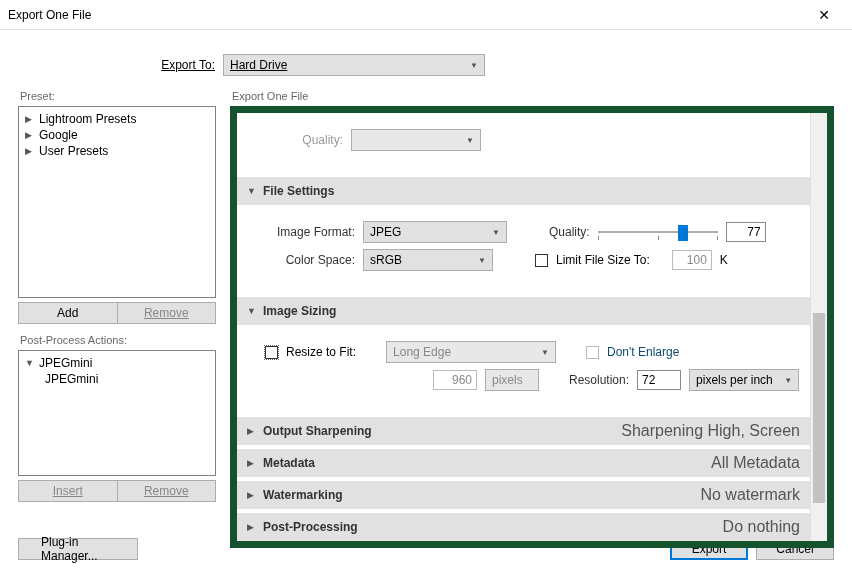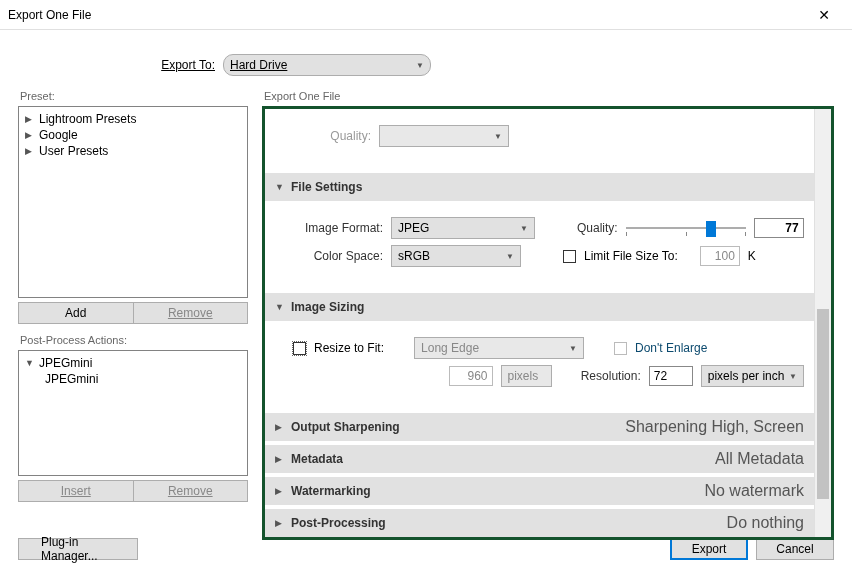--- a/index.html
+++ b/index.html
@@ -9,43 +9,43 @@
 .titlebar .title { flex: 1; color: #000; }
 .titlebar .close { width: 40px; text-align: center; font-size: 14px; color: #000; cursor: default; }
 
 .dialog-body { padding: 10px 18px 10px 18px; height: 540px; display: flex; flex-direction: column; }
 
 .export-to-row { display: flex; align-items: center; padding: 14px 0 14px 0; text-decoration: underline; }
 .export-to-row .lbl { width: 205px; text-align: right; padding-right: 8px; color: #000; }
 .select { height: 22px; background: #e1e1e1; border: 1px solid #adadad; padding: 0 6px; position: relative; display: inline-flex; align-items: center; }
 .select.disabled { background: #e8e8e8; color: #888; }
 .select .arrow { position: absolute; right: 6px; top: 50%; transform: translateY(-50%); font-size: 8px; color: #555; }
-.export-to-select { width: 208px; border-radius: 10px; }
+.export-to-select { width: 262px; }
 
 .columns { display: flex; gap: 14px; flex: 1; min-height: 0; }
 
-.left-col { width: 230px; display: flex; flex-direction: column; }
+.left-col { width: 198px; display: flex; flex-direction: column; }
 .section-label { color: #666; font-size: 11px; padding: 0 0 4px 2px; }
 .listbox { border: 1px solid #828282; background: #fff; flex: 1; padding: 4px 6px; overflow: auto; }
 .preset-box { height: 192px; flex: 0 0 192px; }
 .pp-box { height: 126px; flex: 0 0 126px; }
 
 .tree-item { display: flex; align-items: center; gap: 6px; padding: 1px 0; cursor: default; }
 .tree-item .tri { width: 8px; font-size: 9px; color: #555; }
 .tree-item.child { padding-left: 20px; }
 
 .btn-row { display: flex; margin-top: 4px; }
 .btn { height: 22px; border: 1px solid #adadad; background: #e1e1e1; display: inline-flex; align-items: center; justify-content: center; cursor: default; }
 .btn.disabled { color: #888; text-decoration: underline; }
 .btn.half { flex: 1; }
 .btn.half + .btn.half { border-left: none; }
 
 .right-col { flex: 1; display: flex; flex-direction: column; min-width: 0; }
 
-.scroll-area { border: 3px solid #14532d; flex: 1; background: #fff; position: relative; display: flex; }
+.scroll-area { border: 7px solid #14532d; flex: 1; background: #fff; position: relative; display: flex; }
 .scroll-content { flex: 1; overflow: hidden; }
 .scrollbar { width: 17px; background: #f0f0f0; border-left: 1px solid #e0e0e0; position: relative; }
 .scrollbar .thumb { position: absolute; left: 2px; right: 2px; top: 200px; height: 190px; background: #c2c2c2; }
 
 .section-head { background: #e1e1e1; height: 28px; display: flex; align-items: center; padding: 0 10px; gap: 6px; margin-bottom: 2px; margin-top: 4px; }
 .section-head .tri { font-size: 9px; color: #555; width: 10px; }
 .section-head .title { font-weight: 600; color: #333; flex: 1; }
 .section-head .summary { color: #555; font-size: 16px; }
 
 .panel { padding: 8px 10px 16px 10px; }
@@ -160,21 +160,21 @@
               </div>
               <span style="width:26px"></span>
               <span class="flabel">Quality:</span>
               <div class="slider">
                 <div class="track"></div>
                 <div class="tick" style="left:0"></div>
                   <div class="tick" style="left:60px"></div>
                   <div class="tick" style="left:119px"></div>
                 <div class="thumb-s"></div>
               </div>
-              <input class="input-text" style="width: 50px; font-weight: bold;" value="77">
+              <input class="input-text" style="width: 40px;" value="77">
             </div>
             <div class="form-row">
               <span class="flabel first">Color Space:</span>
               <div class="select" style="width:130px">
                 <span>sRGB</span>
                 <span class="arrow">▼</span>
               </div>
               <span style="width:26px"></span>
               <span class="checkbox"></span>
               <span>Limit File Size To:</span>

